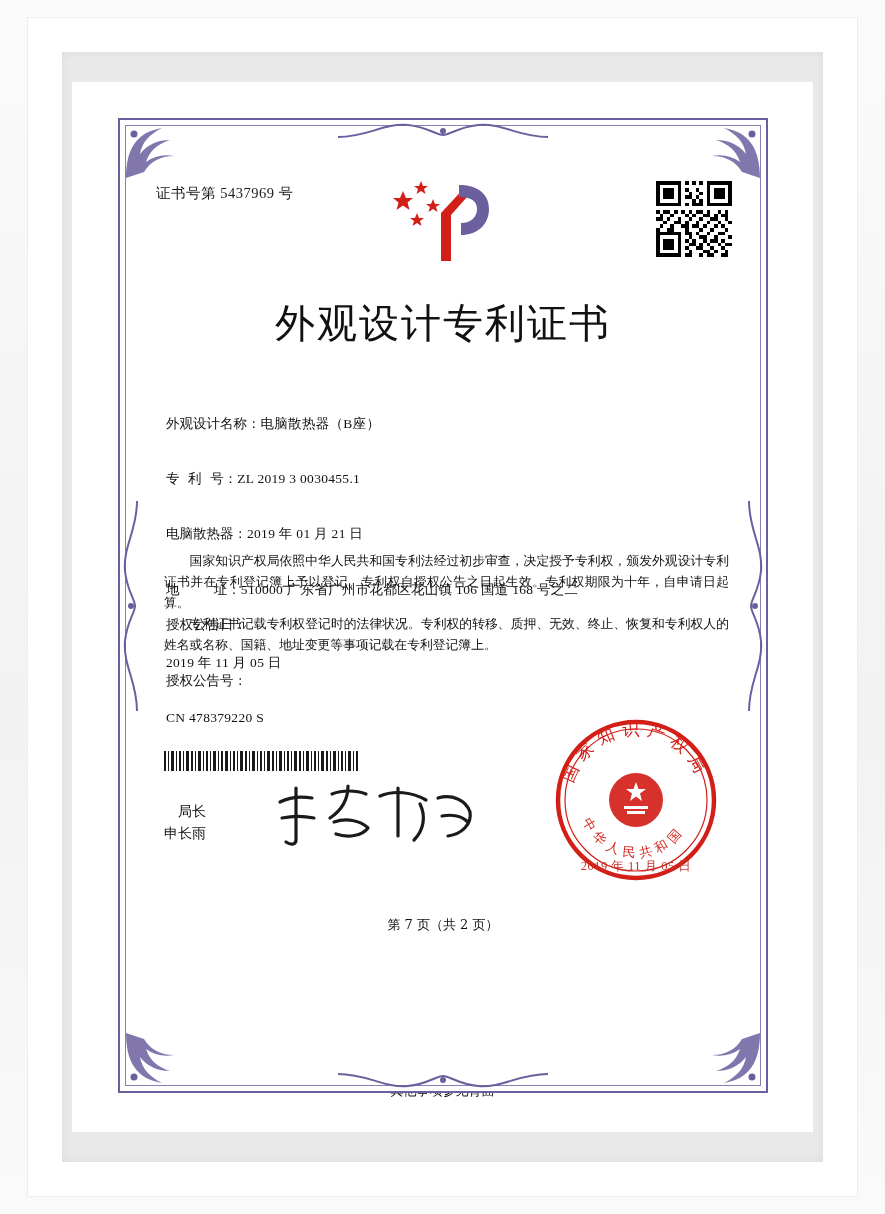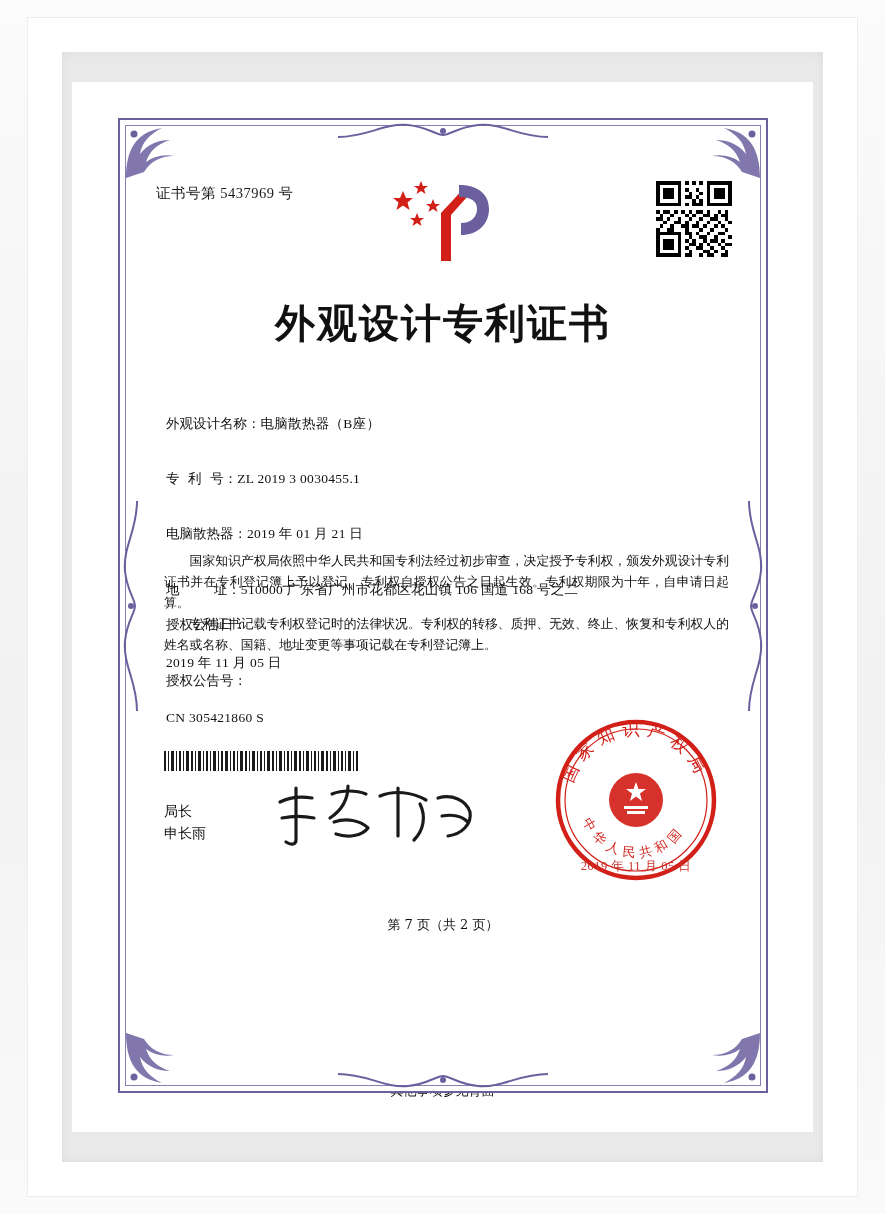--- a/index.html
+++ b/index.html
@@ -135,21 +135,21 @@
     width: 76px;
     height: 76px;
   }
 
   .title {
     position: absolute;
     left: 0; right: 0;
     top: 178px;
     text-align: center;
     font-size: 40px;
-    font-weight: bold;
+    font-weight: normal;
     letter-spacing: 2px;
     color: #111;
     font-family: "DejaVu Serif", serif;
   }
 
   .fields {
     position: absolute;
     left: 48px;
     top: 277px;
     width: 560px;
@@ -225,20 +225,21 @@
   }
 
   .director {
     position: absolute;
     left: 46px;
     top: 682px;
     font-family: "DejaVu Serif", serif;
     font-size: 14px;
     line-height: 22px;
     color: #111;
+    text-align: right;
   }
   .signature {
     position: absolute;
     left: 152px;
     top: 660px;
     width: 210px;
     height: 72px;
   }
 
   .page-num {
@@ -479,21 +480,21 @@
         </div>
         <div class="field-row">
           <span class="field-label">地        址：</span>
           <span class="field-value">510000 广东省广州市花都区花山镇 106 国道 168 号之二</span>
         </div>
         <div class="field-row double">
           <span class="field-label">授权公告日：</span>
           <span class="field-value">2019 年 11 月 05 日</span>
           <span class="field-gap"></span>
           <span class="field-label">授权公告号：</span>
-          <span class="field-value">CN 305421860 S</span>
+          <span class="field-value">CN 478379220 S</span>
         </div>
       </div>
 
       <div class="paragraphs">
         <p>国家知识产权局依照中华人民共和国专利法经过初步审查，决定授予专利权，颁发外观设计专利证书并在专利登记簿上予以登记。专利权自授权公告之日起生效。专利权期限为十年，自申请日起算。</p>
         <p>专利证书记载专利权登记时的法律状况。专利权的转移、质押、无效、终止、恢复和专利权人的姓名或名称、国籍、地址变更等事项记载在专利登记簿上。</p>
       </div>
 
       <div class="barcode">
         <svg width="196" height="20" viewBox="0 0 196 20" shape-rendering="crispEdges">

